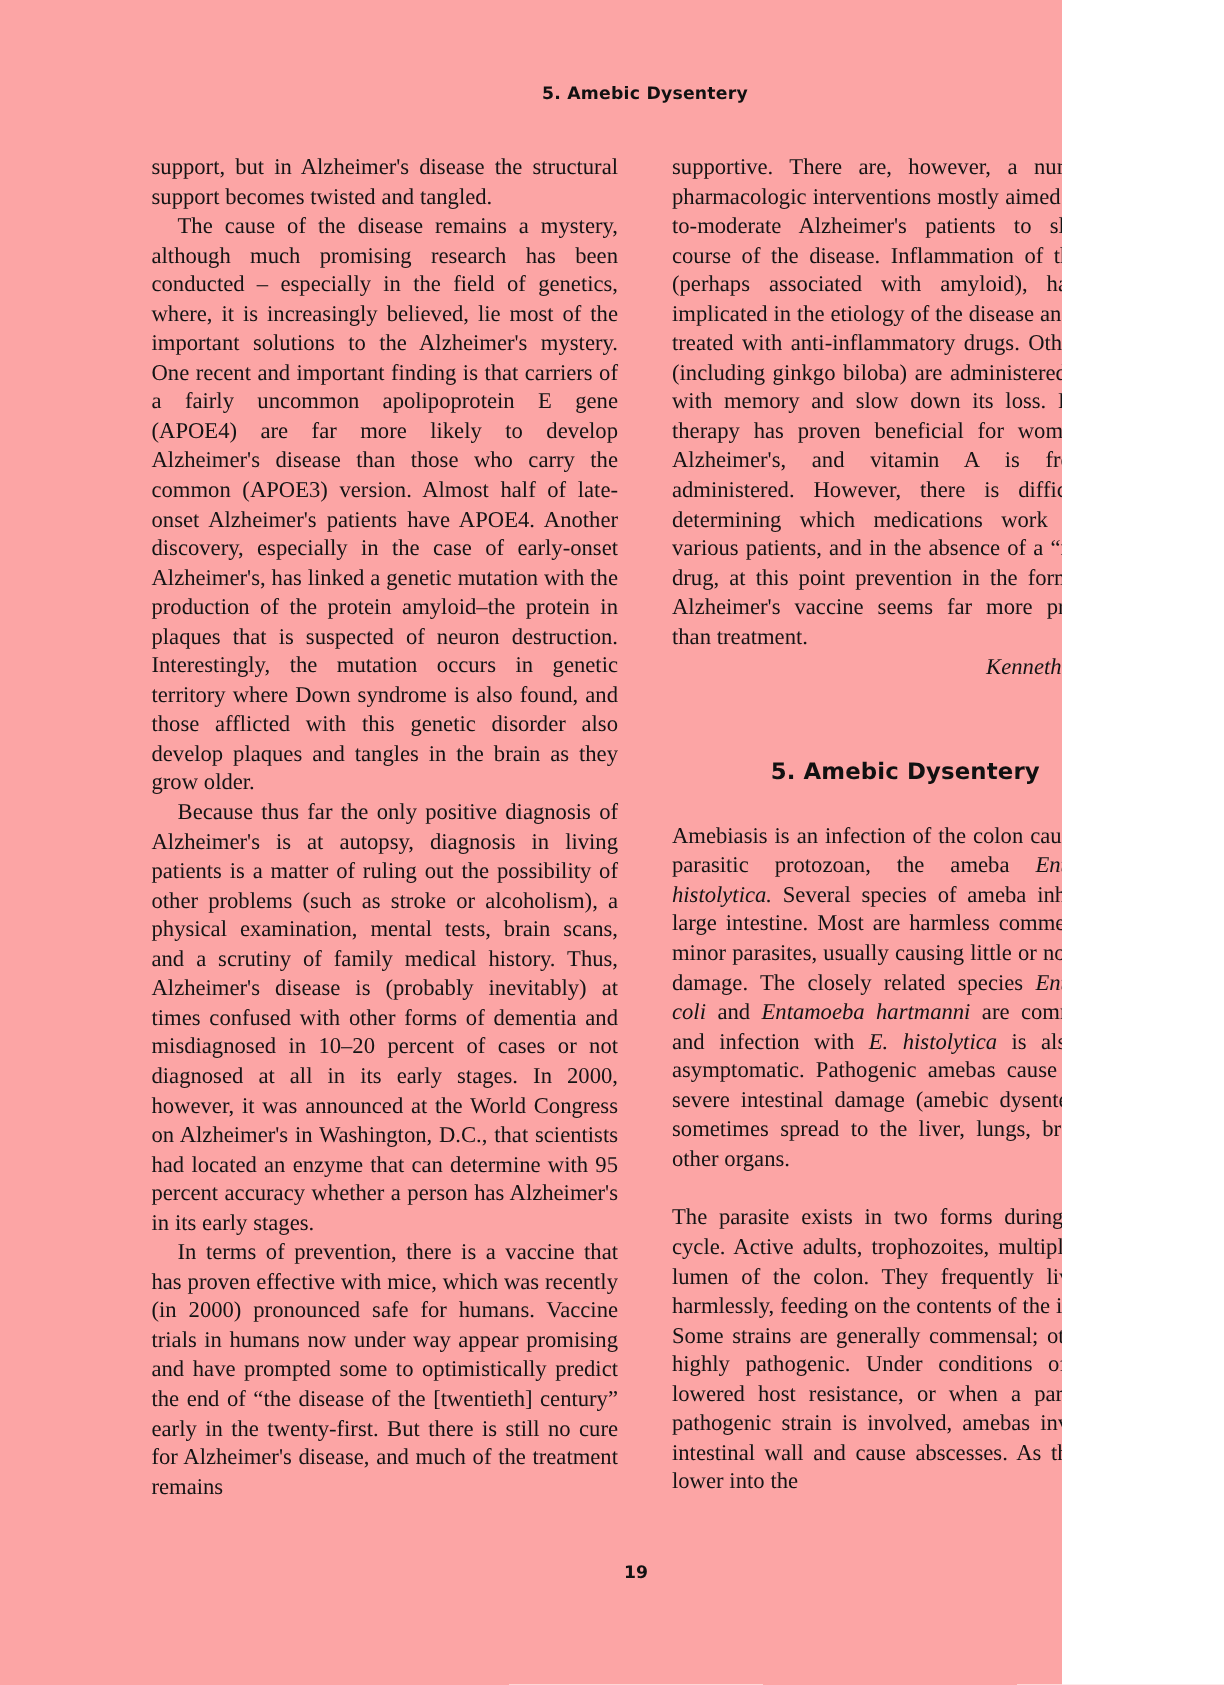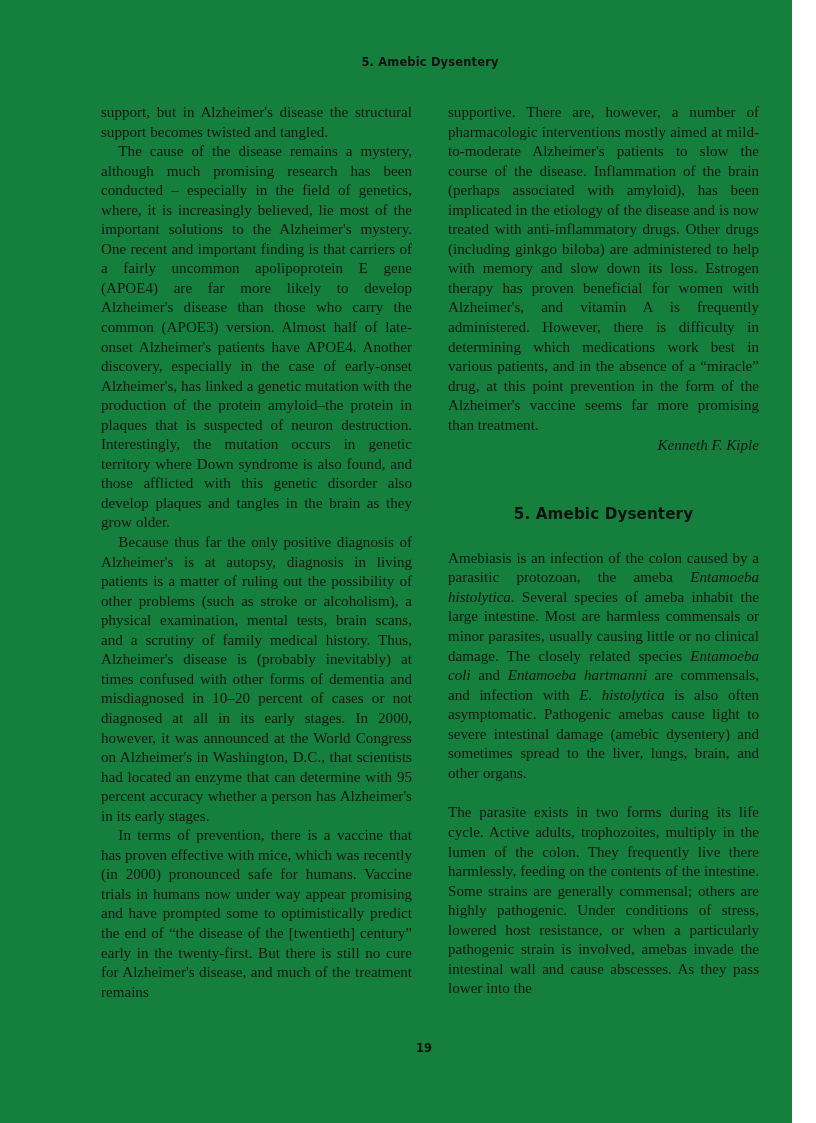--- a/index.html
+++ b/index.html
@@ -2,23 +2,23 @@
 <html><head>
 <meta charset="utf-8">
 <style>
   html, body {
     margin: 0;
     padding: 0;
     background: #ffffff;
   }
   .page {
     position: relative;
-    width: 792px;
+    width: 708px;
     height: 1123px;
-    background: #15803d;
+    background: #fca5a5;
     box-sizing: border-box;
     overflow: hidden;
     font-family: "Liberation Serif", "DejaVu Serif", serif;
     color: #141414;
   }
 
   
   .running-head {
     position: absolute;
     top: 55px;

